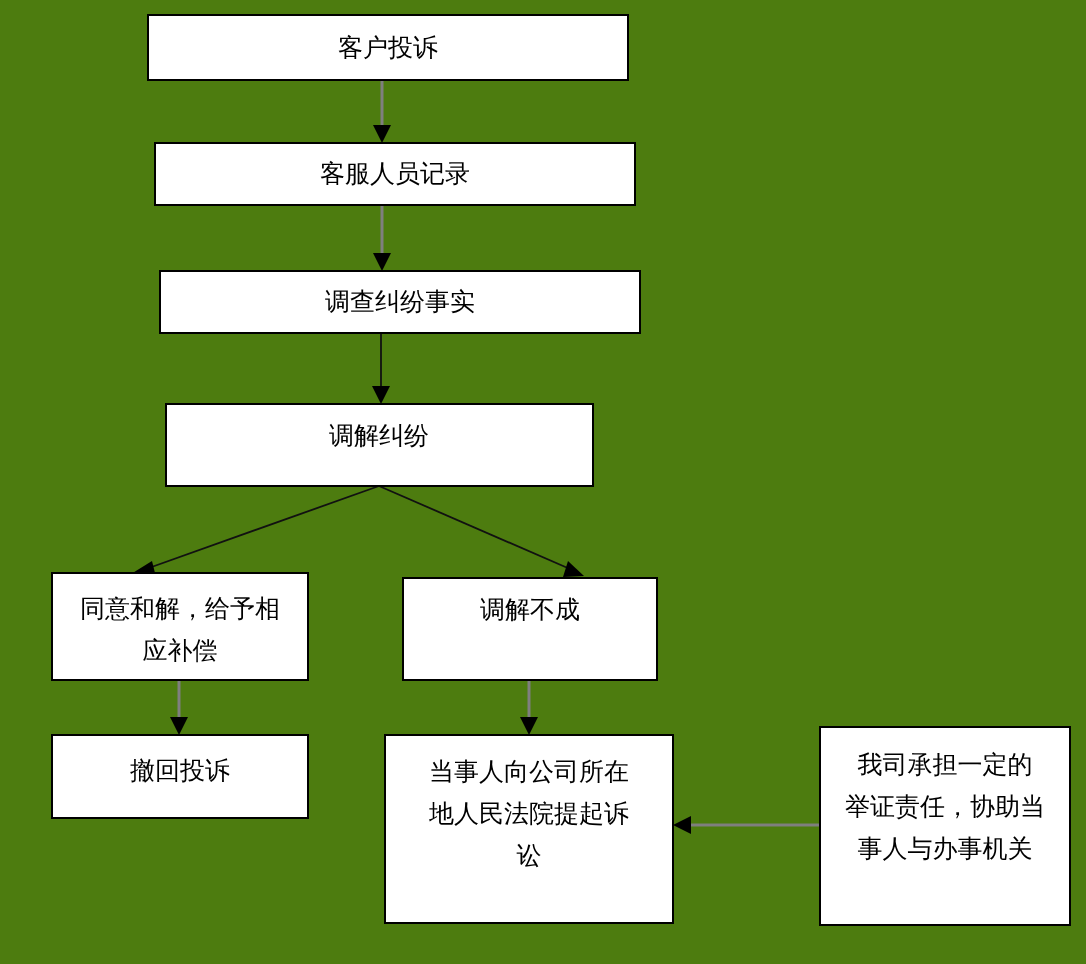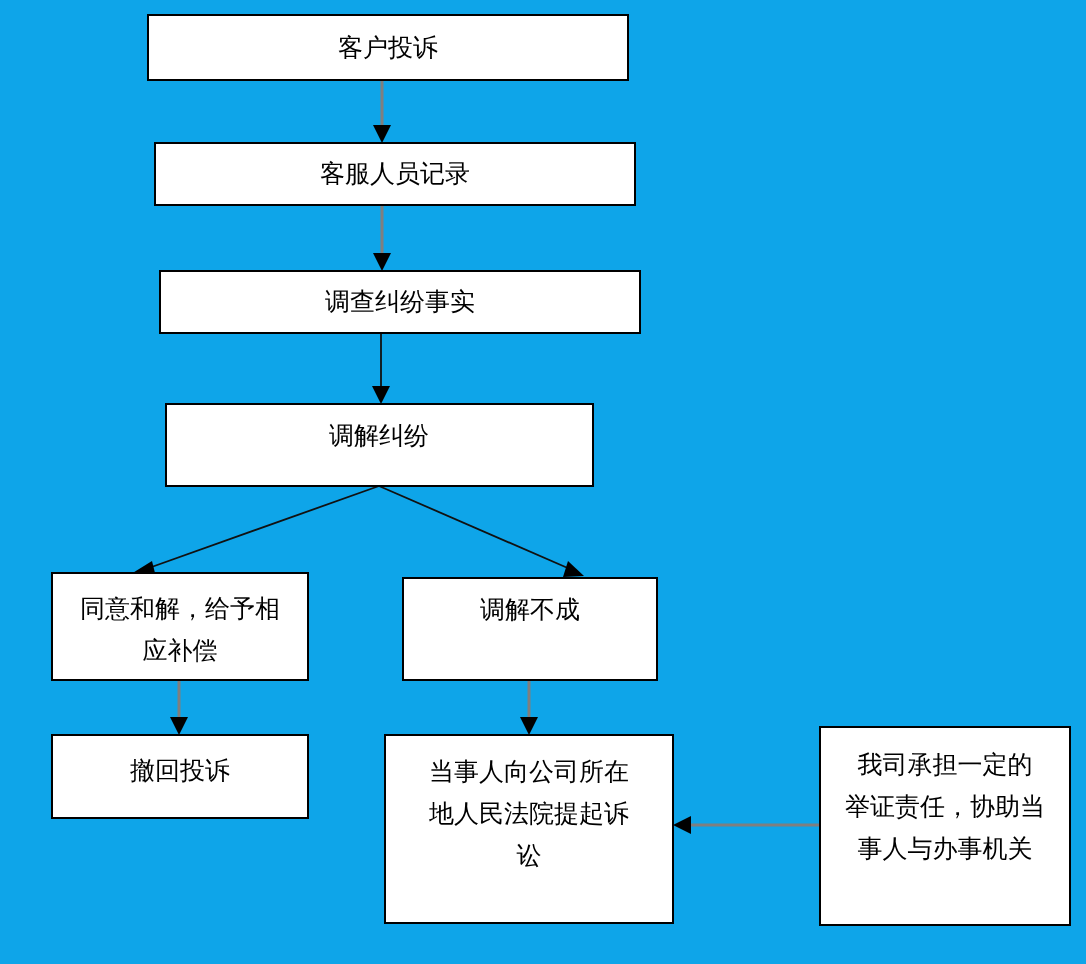--- a/index.html
+++ b/index.html
@@ -10,21 +10,21 @@
   body {
     width: 1086px;
     height: 964px;
     font-family: "DejaVu Sans", "Liberation Sans", sans-serif;
     overflow: hidden;
   }
   #flowchart-root {
     position: relative;
     width: 1086px;
     height: 964px;
-    background: #0ea5e9;
+    background: #4d7c0f;
   }
   svg.chart-svg {
     position: absolute;
     top: 0;
     left: 0;
     width: 1086px;
     height: 964px;
     display: block;
   }
   .node-box {

